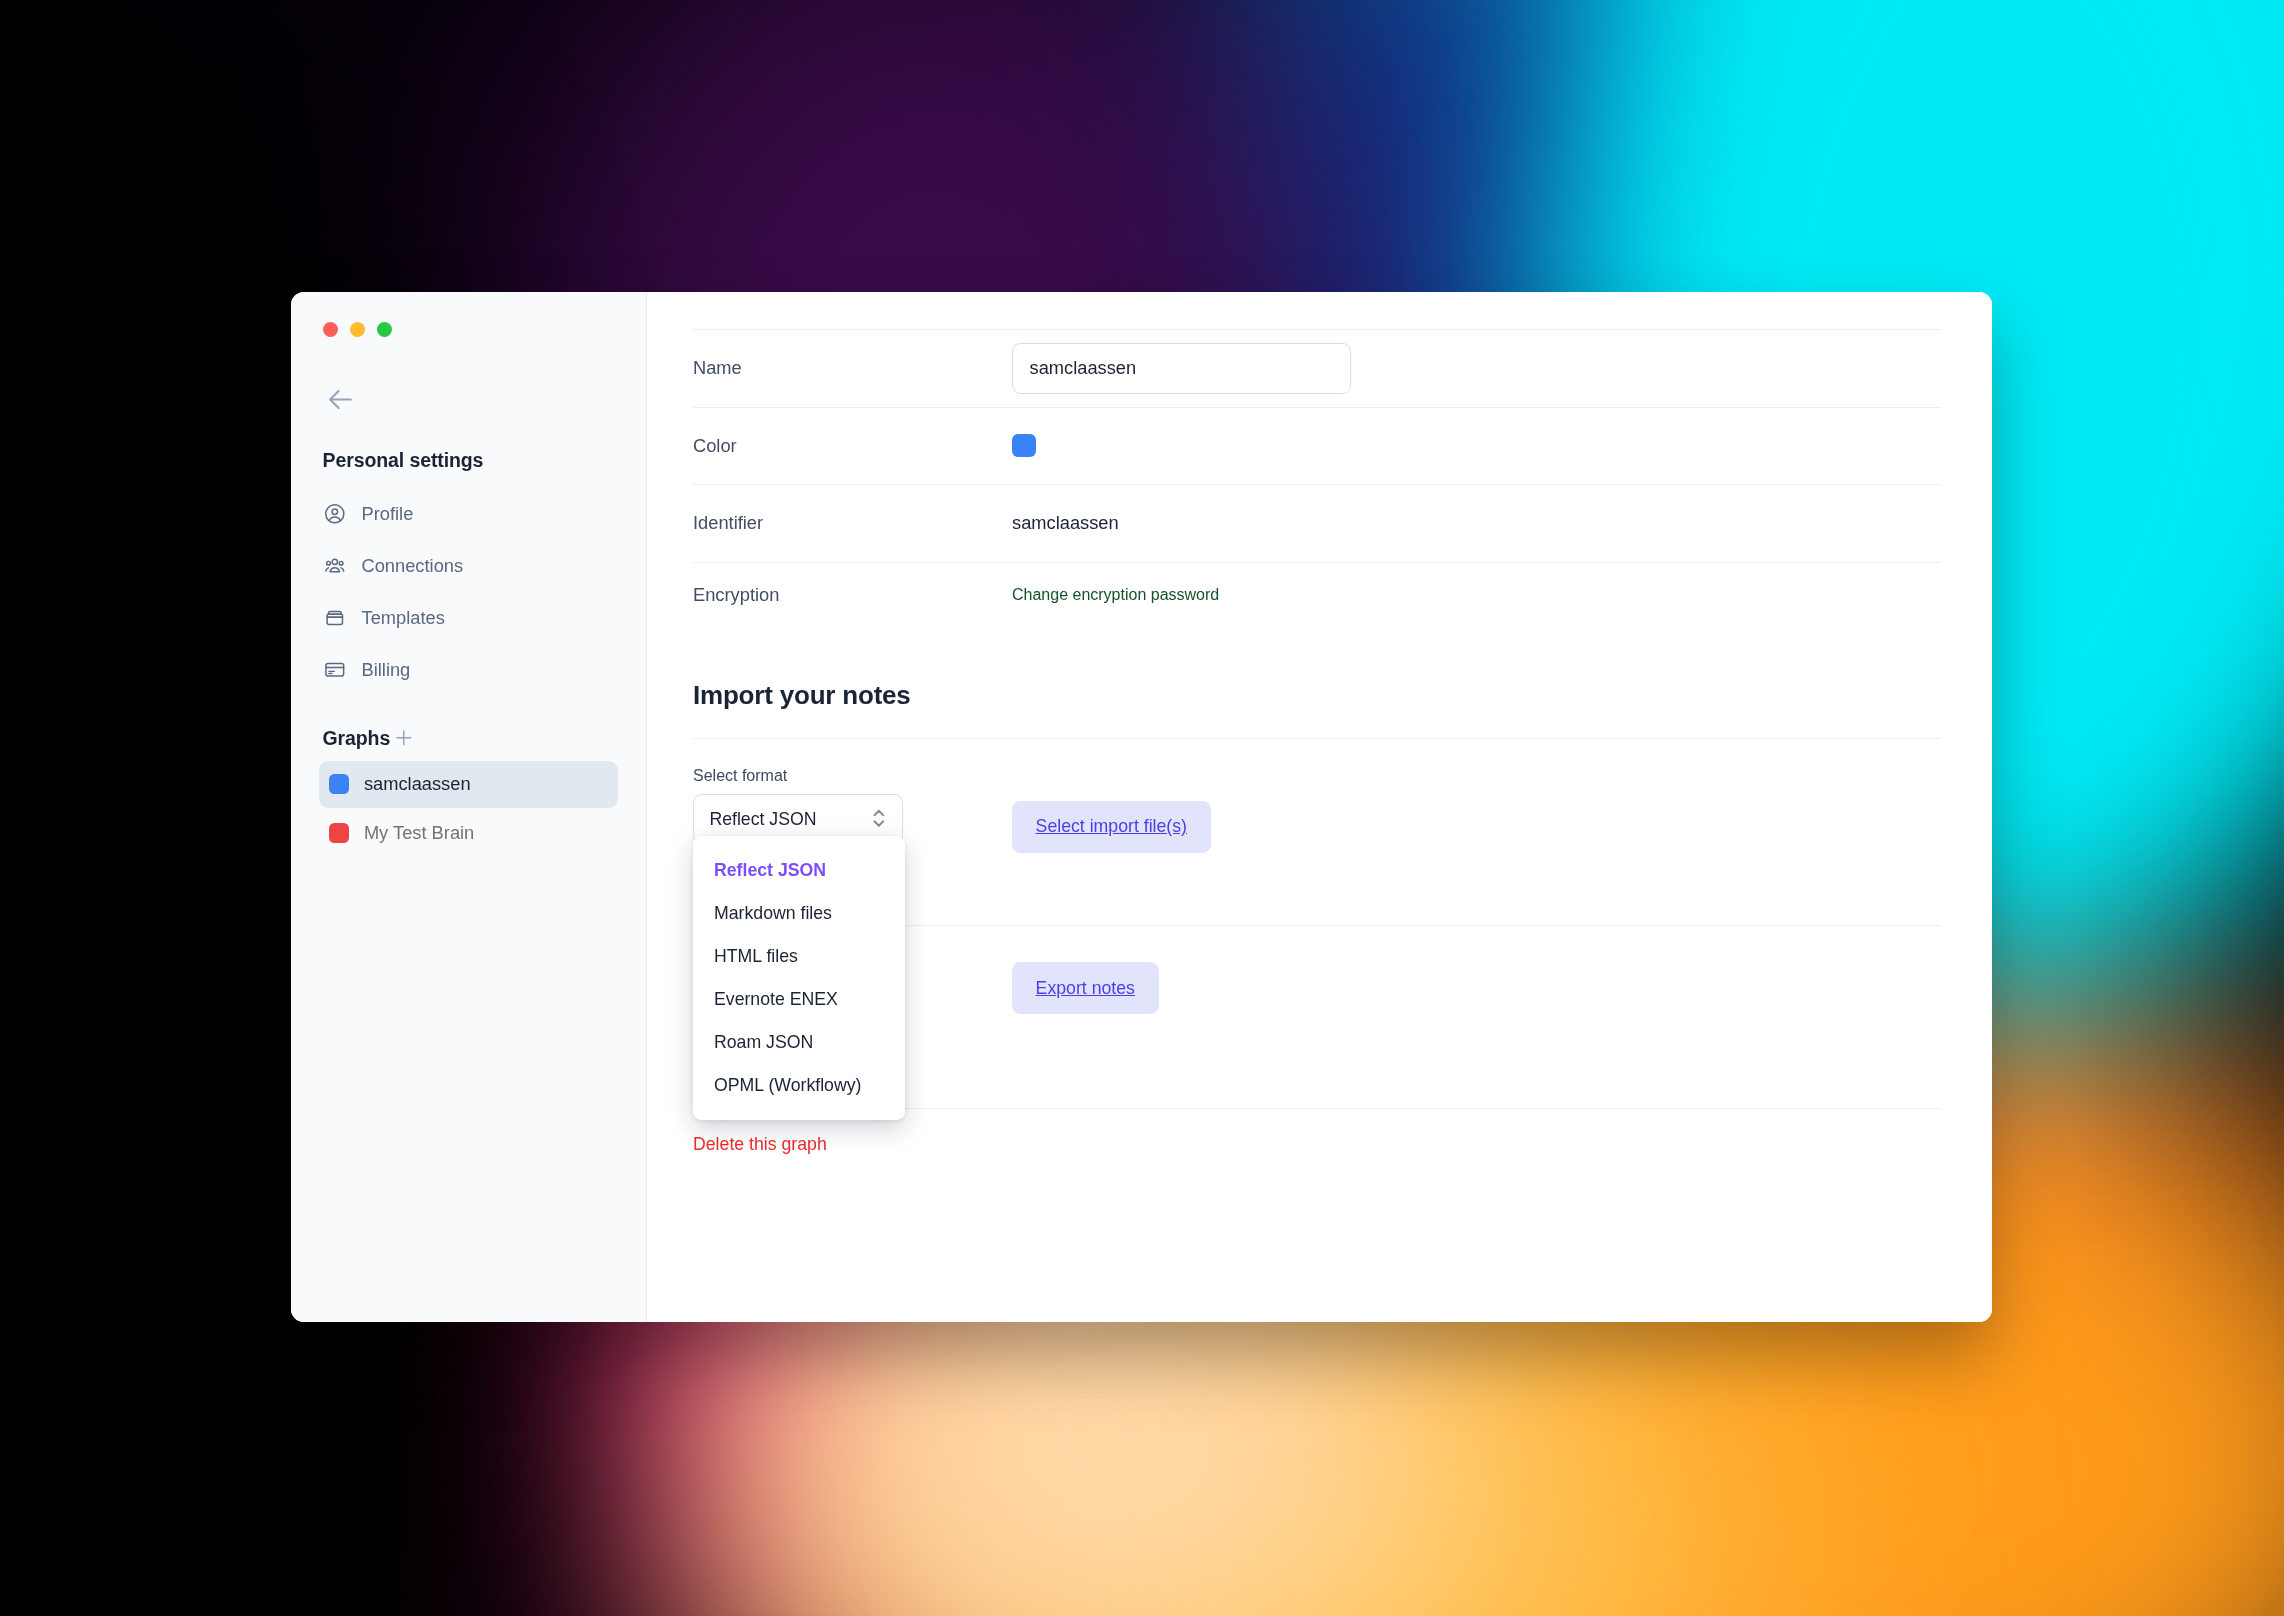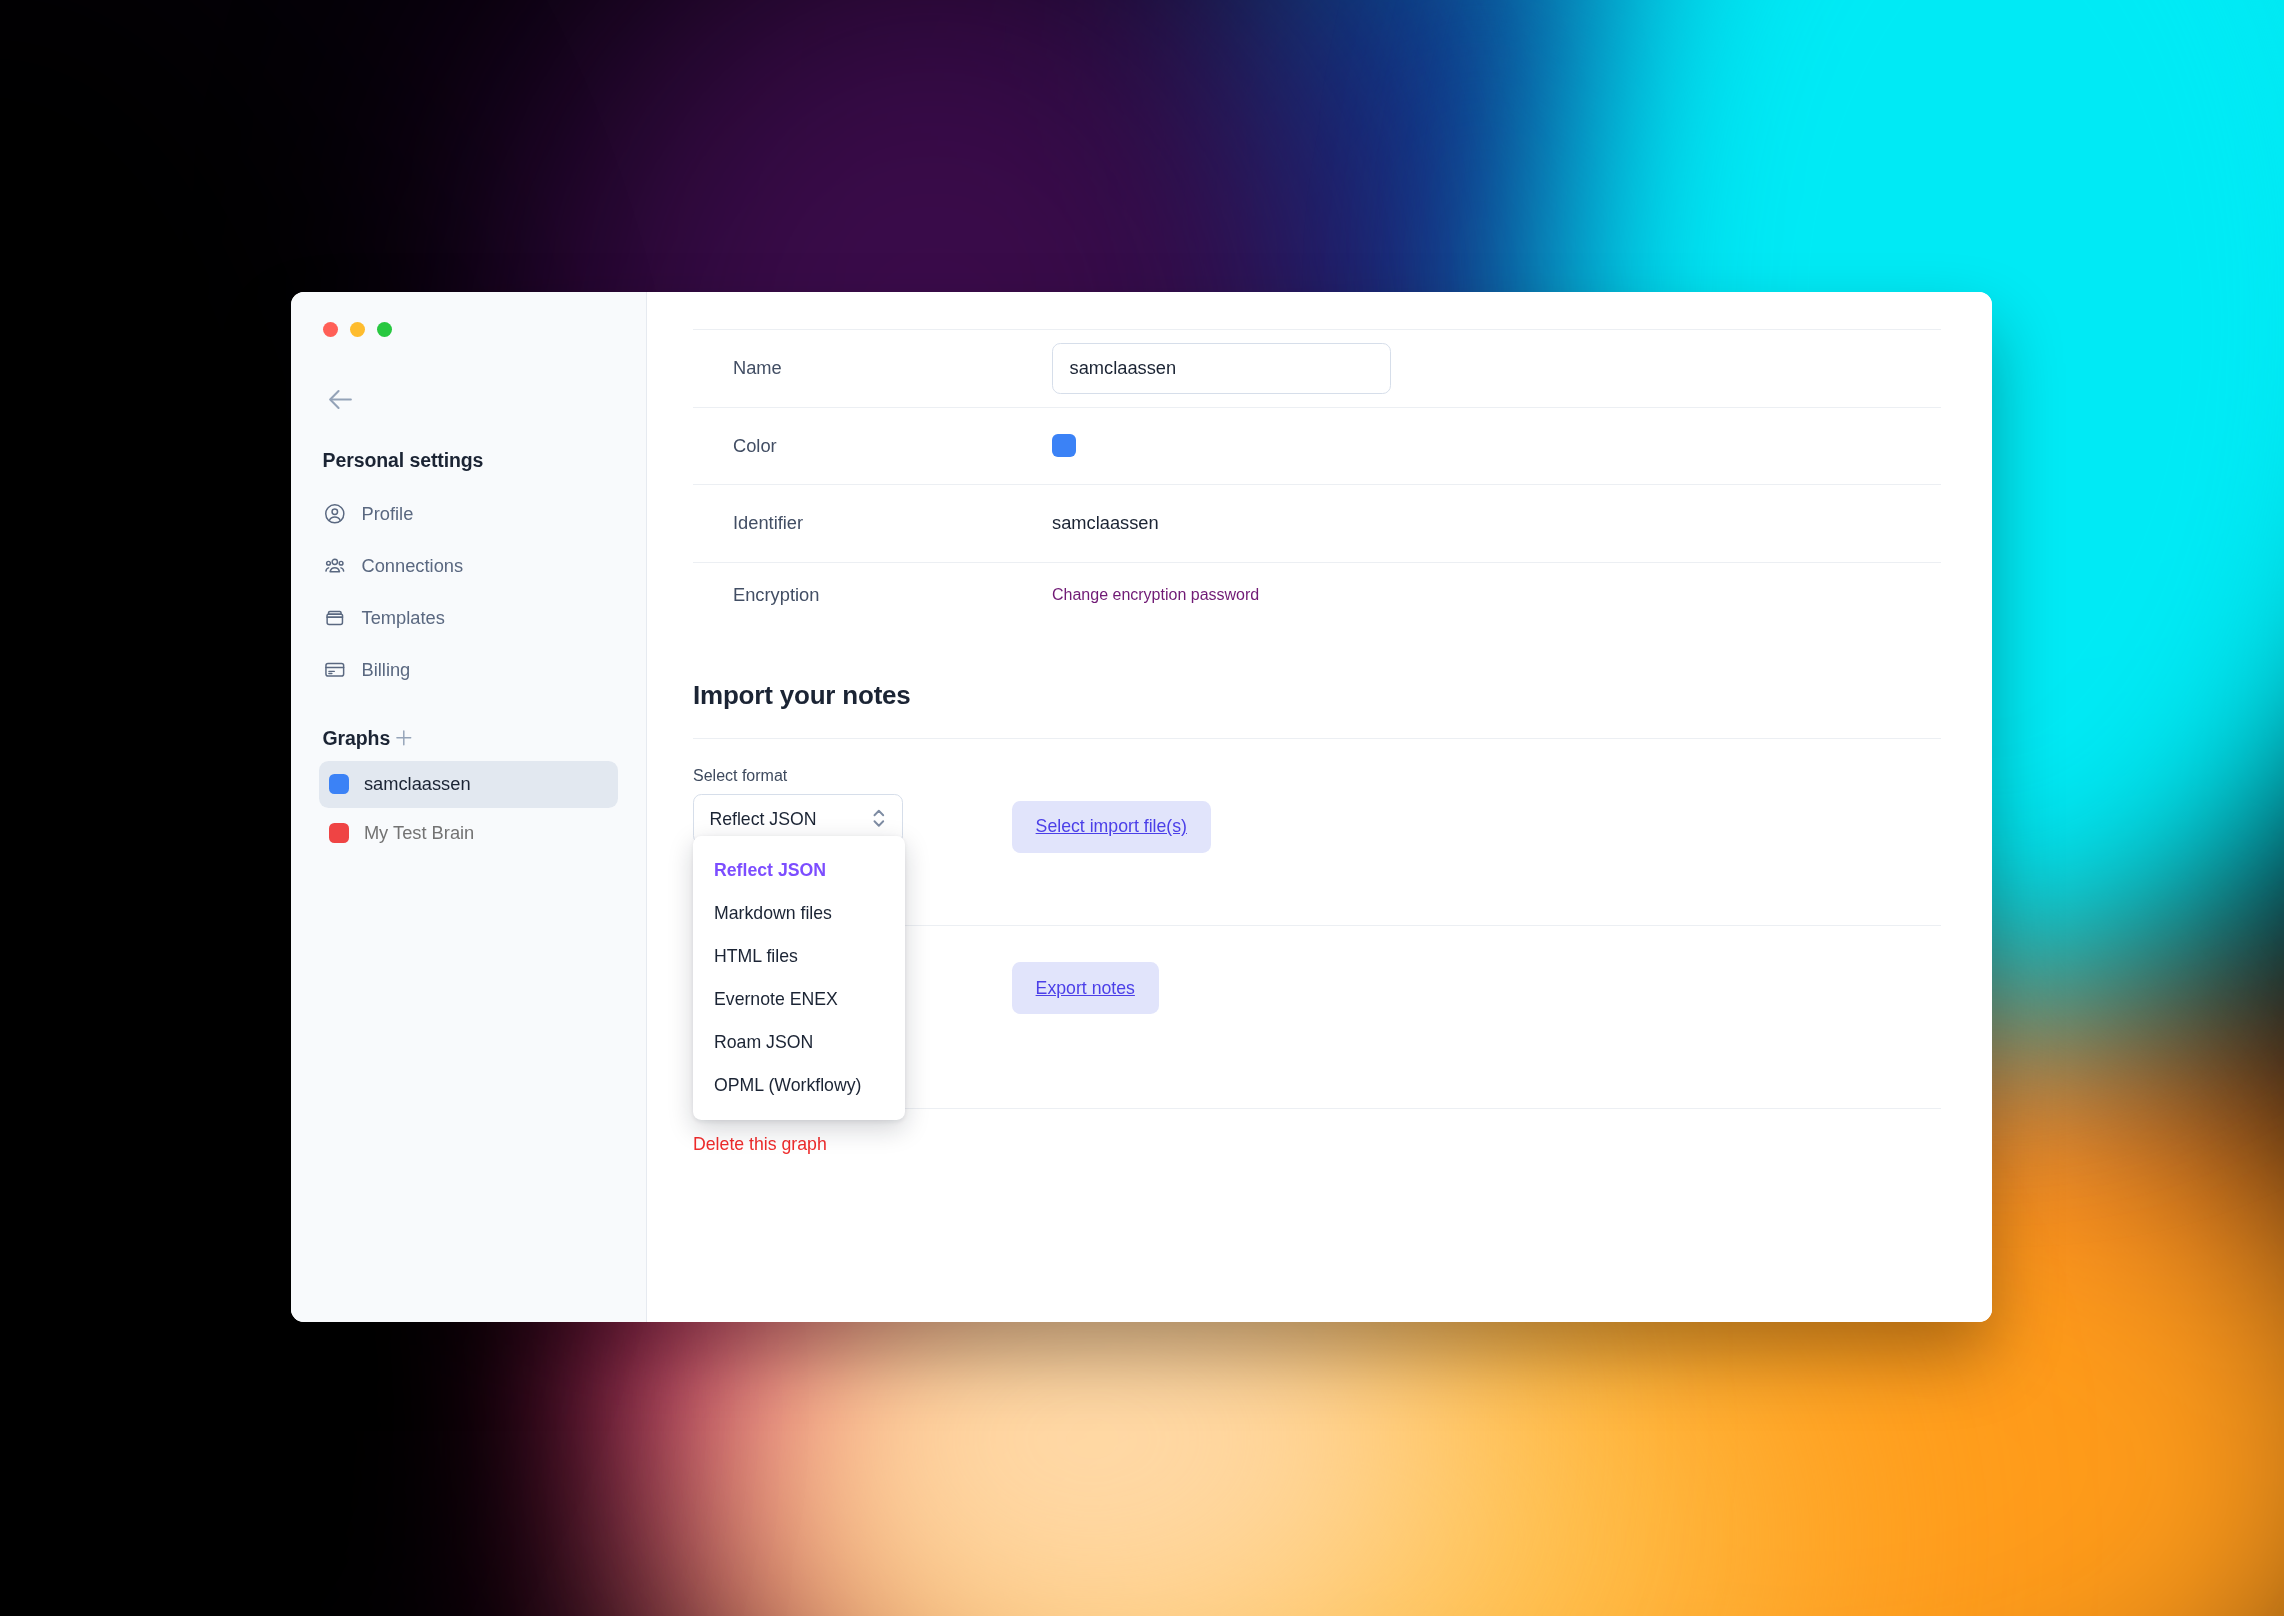--- a/index.html
+++ b/index.html
@@ -224,21 +224,20 @@
     display: flex;
     align-items: center;
     min-height: 77px;
     width: 1248px;
   }
   .form-label {
     width: 319px;
     flex: 0 0 319px;
     font-size: 18.3px;
     color: #424E64;
-    margin-left: 40px;
   }
   .form-value { font-size: 18.3px; color: #1B2434; }
 
   #name-input {
     width: 339px;
     height: 51px;
     border: 0.6px solid #D6DEEA;
     border-radius: 8.3px;
     background: #fff;
     padding: 0 16.5px;
@@ -250,21 +249,21 @@
 
   #color-swatch {
     width: 23.6px; height: 23.6px;
     border-radius: 5.9px;
     background: #3B82F6;
     cursor: pointer;
   }
 
   .link-indigo {
     font-size: 16px;
-    color: #701a75;
+    color: #14532d;
     cursor: pointer;
   }
 
   .io-row {
     display: flex;
     align-items: flex-start;
     width: 1248px;
     position: relative;
   }
 

